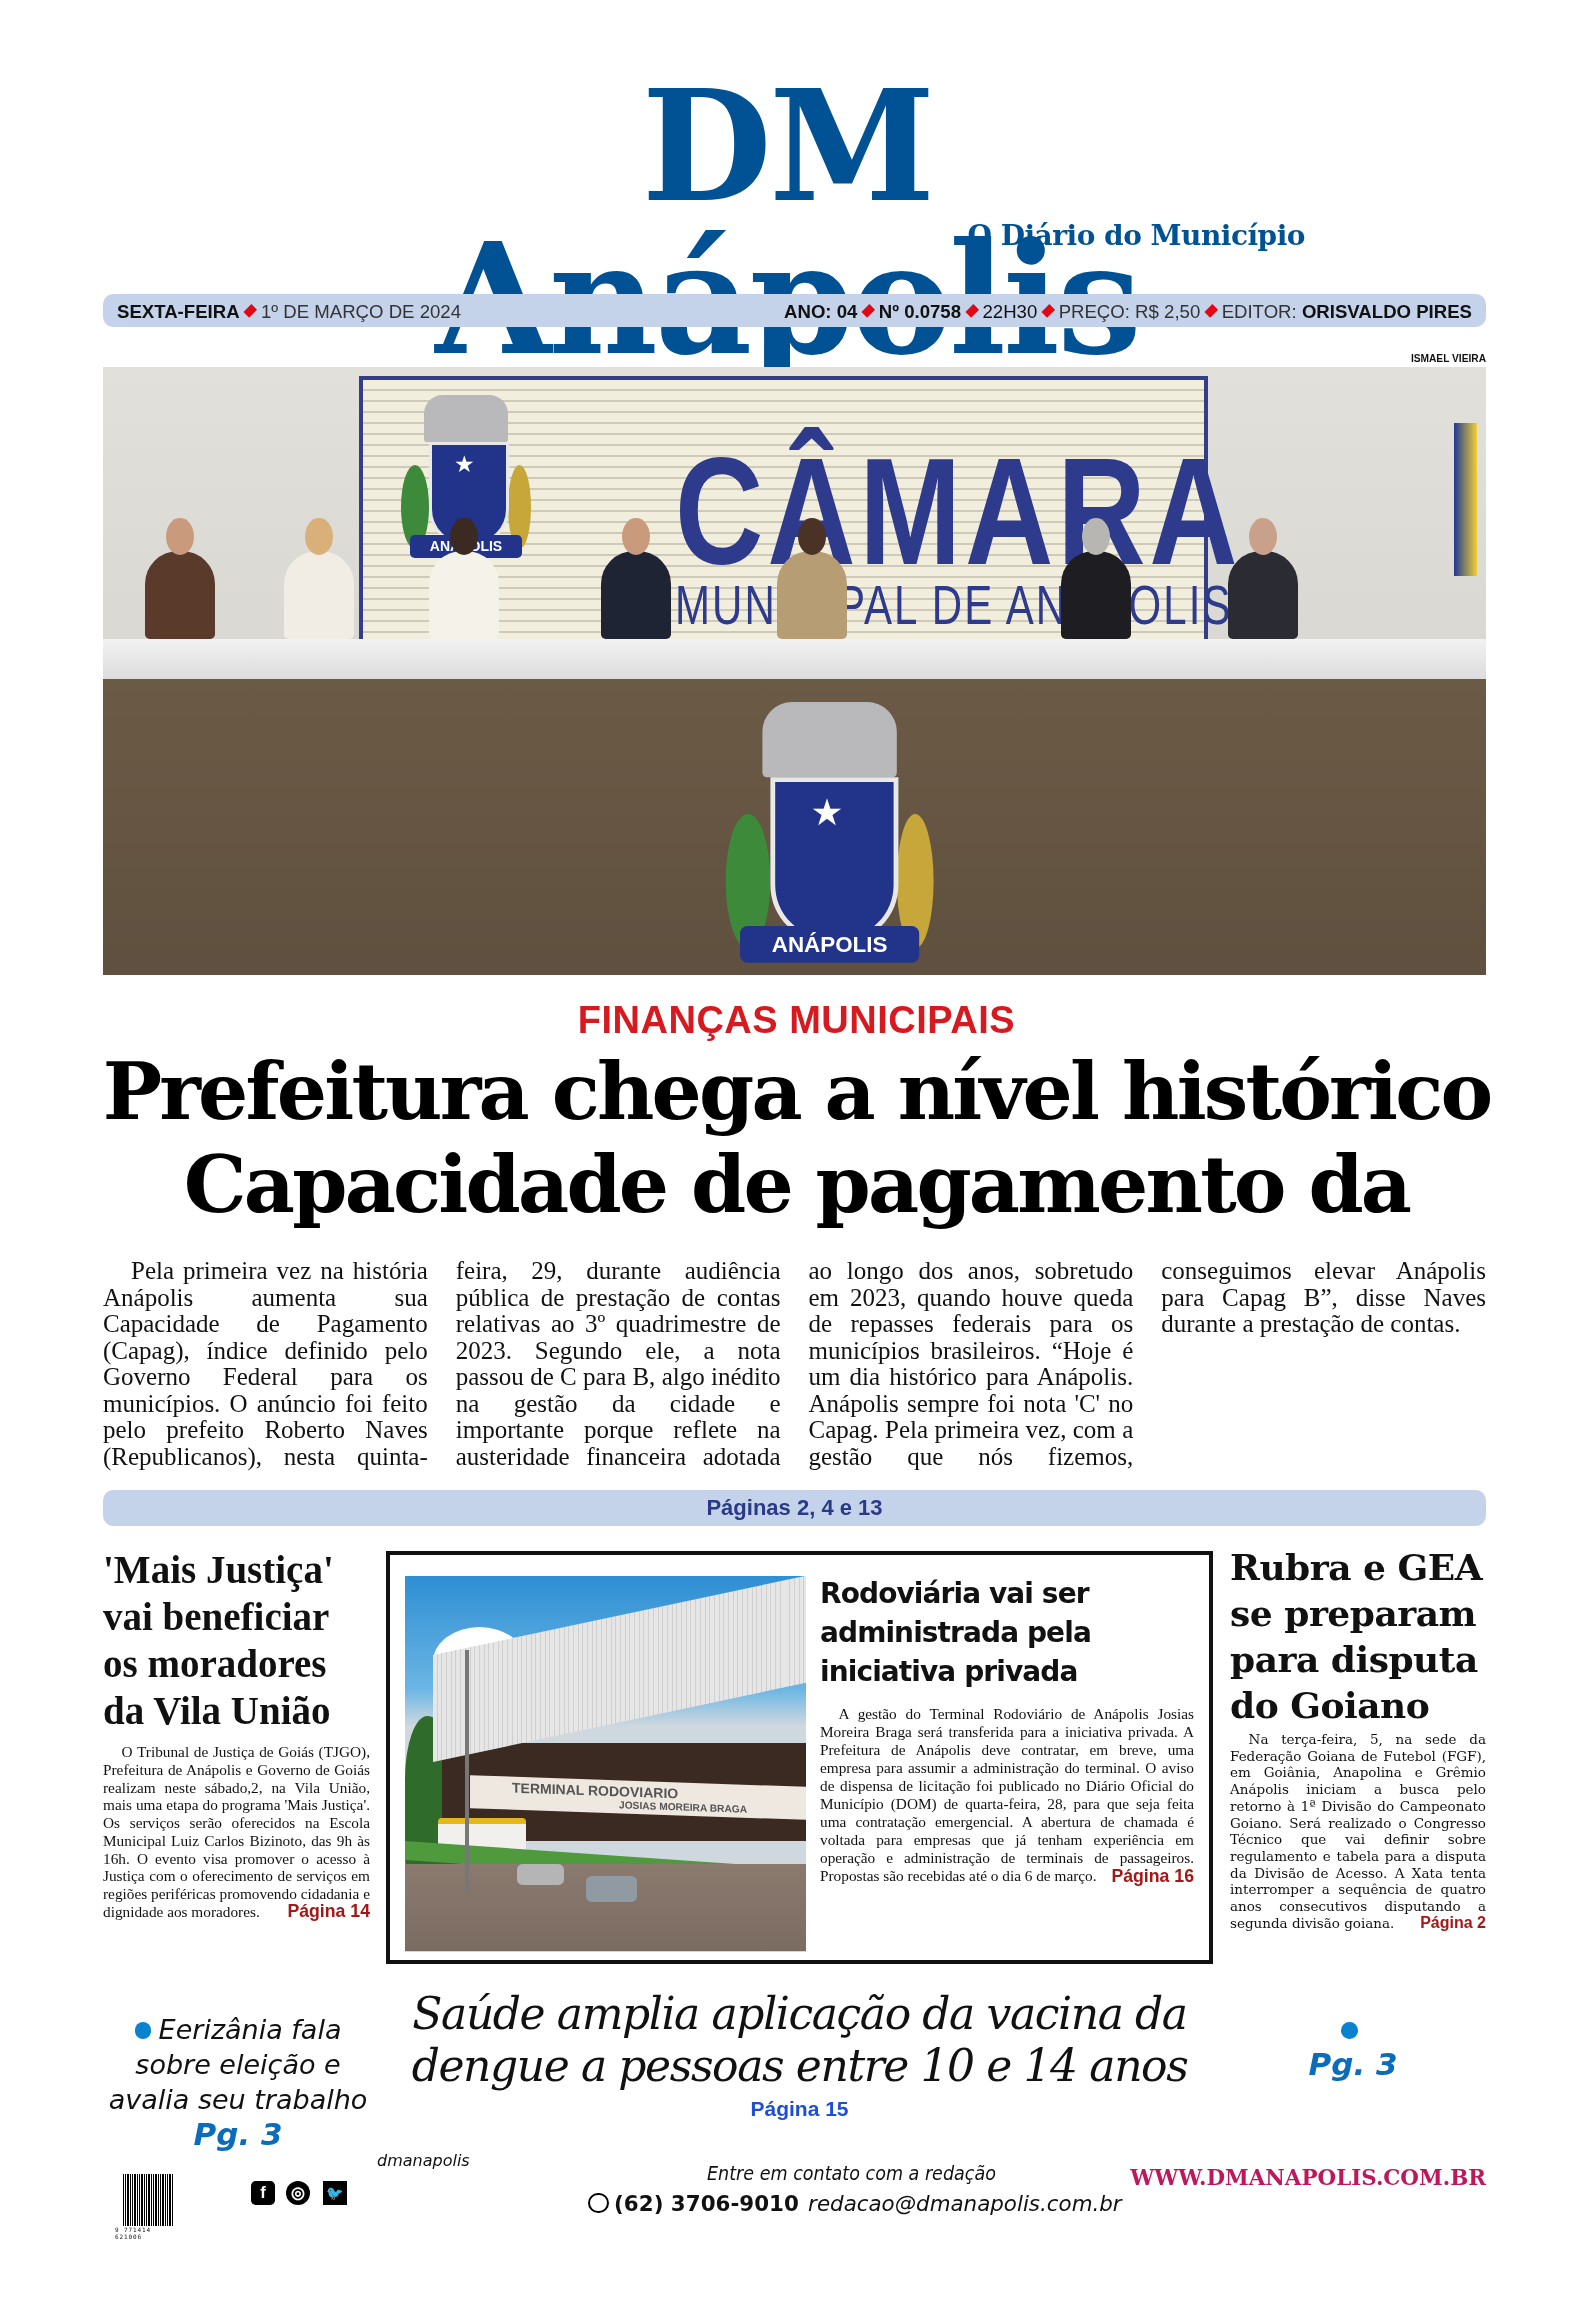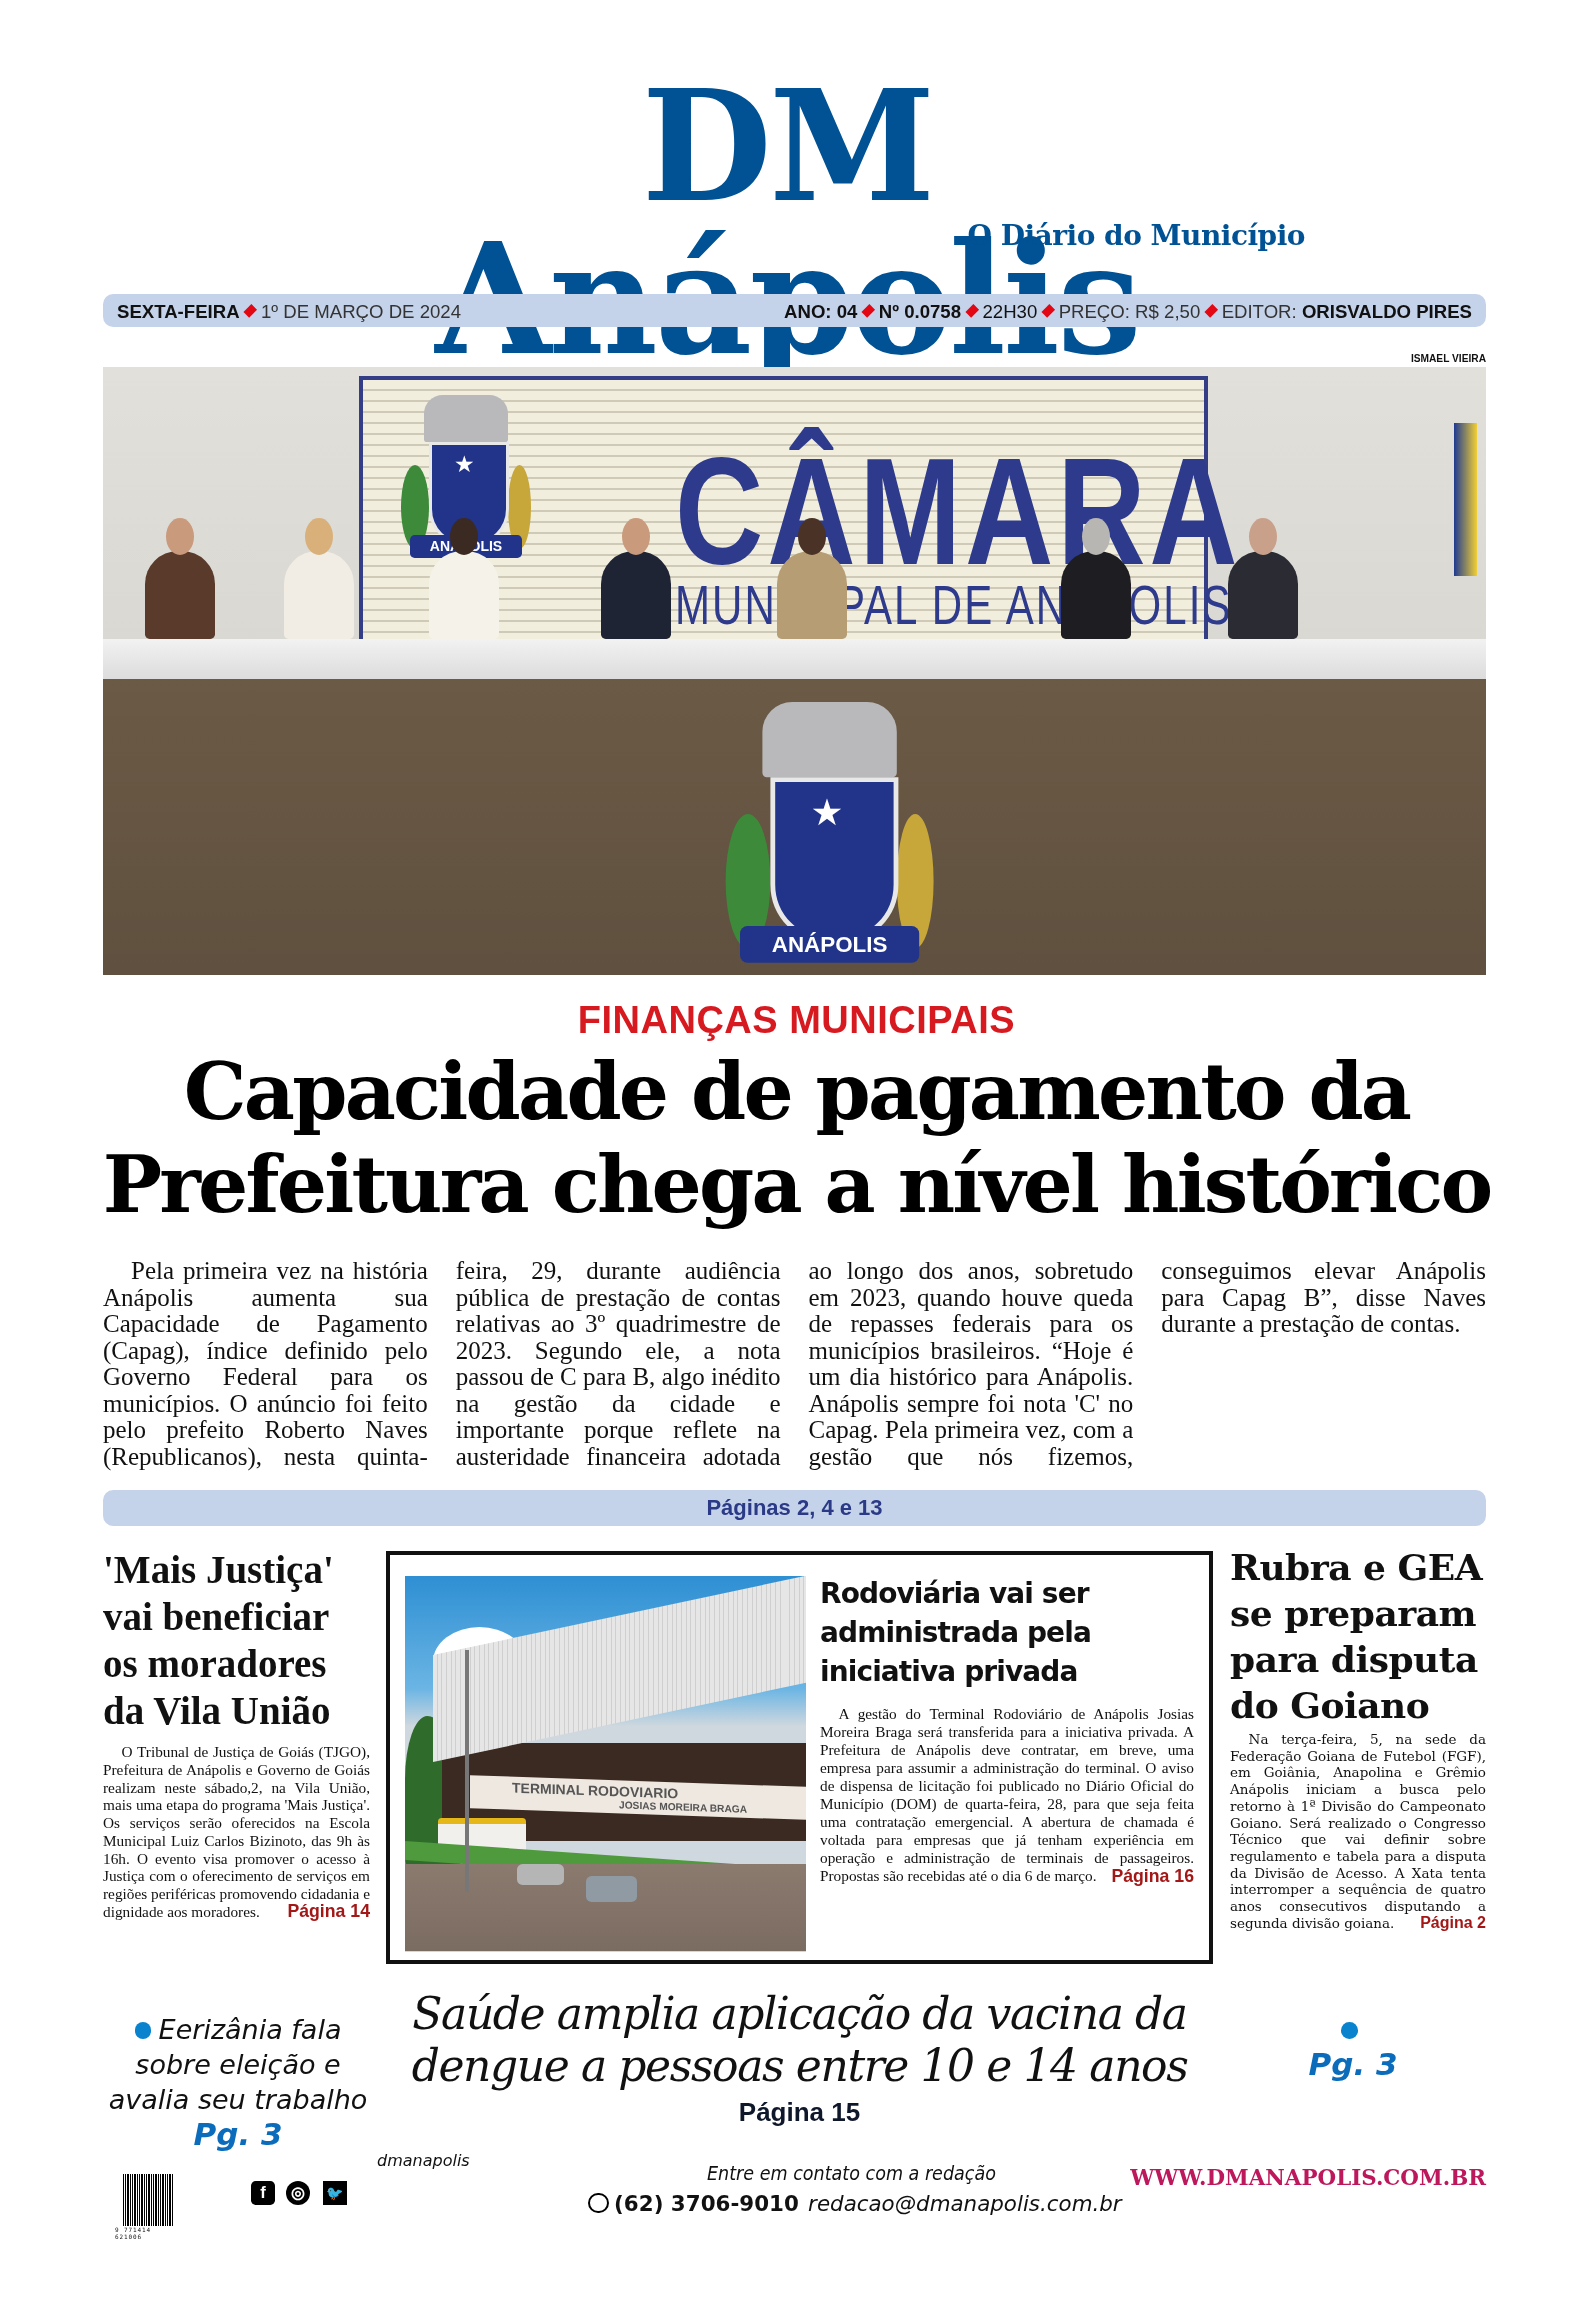--- a/index.html
+++ b/index.html
@@ -94,21 +94,21 @@
   .right-story { left:1230px; top:1544px; width:256px; }
   .right-headline { font-family:"DejaVu Serif", serif; font-size:36px; line-height:46px; color:#111; margin:0 0 3px 0; letter-spacing:-0.5px; }
   .right-body { font-family:"DejaVu Serif", serif; font-size:13.5px; line-height:16.7px; text-align:justify; margin:0; color:#111; }
 
   
   .teaser { top:1993px; width:270px; text-align:center; font-family:"DejaVu Sans", sans-serif; font-style:italic; font-size:27px; line-height:35px; color:#111;margin-top:19px; }
   .teaser .dot { display:inline-block; width:16.7px; height:16.7px; border-radius:50%; background:#0a83cf; margin-right:7.4px; }
   .teaser .pg { display:block; font-weight:bold; font-size:31px; color:#0a6cbb; line-height:35px; }
   .vaccine { left:381px; top:1988px; width:837px; text-align:center; font-family:"DejaVu Serif", serif; font-style:italic;
     font-size:44px; line-height:52px; letter-spacing:-1.4px; color:#111; }
-  .vaccine-pg { left:381px; top:2097px; width:837px; text-align:center; font-family:"Liberation Sans", sans-serif; font-weight:bold; font-size:26px; color:#0f172a; }
+  .vaccine-pg { left:381px; top:2097px; width:837px; text-align:center; font-family:"Liberation Sans", sans-serif; font-weight:bold; font-size:21px; color:#1d4ed8; }
 
   
   .barcode { left:123px; top:2174px; width:51px; height:52px; background:repeating-linear-gradient(90deg,#000 0 1.4px,#fff 1.4px 2.3px,#000 2.3px 2.8px,#fff 2.8px 4.2px,#000 4.2px 6px,#fff 6px 7px); }
   .barcode-num { left:115px; top:2226px; width:65px; font-family:"DejaVu Sans Mono", monospace; font-size:6px; letter-spacing:0.9px; }
   .social { top:2181px; width:24px; height:24px; background:#000; color:#fff; text-align:center; font-family:"Liberation Sans", sans-serif; font-weight:bold; line-height:24px; font-size:16.7px; }
   .handle { left:377px; top:2151px; font-family:"DejaVu Sans", sans-serif; font-style:italic; font-size:16px; color:#111; }
   .contact-lead { left:707px; top:2162px; font-family:"DejaVu Sans", sans-serif; font-style:italic; font-size:19.5px; color:#111; transform:scaleX(0.9); transform-origin:left top; }
   .contact-line { left:588px; top:2191px; font-family:"DejaVu Sans", sans-serif; font-size:21.4px; color:#111; white-space:nowrap; }
   .contact-line .phone { font-weight:bold; }
   .contact-line .email { font-style:italic; margin-left:9.3px; }
@@ -174,22 +174,22 @@
       <div class="leafL"></div>
       <div class="leafR"></div>
     <div class="shield"></div>
       <div class="star">★</div>
     <div class="ribbon">ANÁPOLIS</div>
   </div>
 </div>
 
 <div class="abs kicker">FINANÇAS MUNICIPAIS</div>
 <div class="abs headline">
+  <div>Prefeitura chega a nível histórico</div>
   <div>Capacidade de pagamento da</div>
-  <div>Prefeitura chega a nível histórico</div>
 </div>
 <div class="abs lead-body">
   <p>Pela primeira vez na história Anápolis aumenta sua Capacidade de Pagamento (Capag), índice definido pelo Governo Federal para os municípios. O anúncio foi feito pelo prefeito Roberto Naves (Republicanos), nesta quinta-feira, 29, durante audiência pública de prestação de contas relativas ao 3º quadrimestre de 2023. Segundo ele, a nota passou de C para B, algo inédito na gestão da cidade e importante porque reflete na austeridade financeira adotada ao longo dos anos, sobretudo em 2023, quando houve queda de repasses federais para os municípios brasileiros. “Hoje é um dia histórico para Anápolis. Anápolis sempre foi nota 'C' no Capag. Pela primeira vez, com a gestão que nós fizemos, conseguimos elevar Anápolis para Capag B”, disse Naves durante a prestação de contas.</p>
 </div>
 <div class="abs pages-bar">Páginas 2, 4 e 13</div>
 
 <div class="abs left-story">
   <h2 class="side-headline">'Mais Justiça' vai beneficiar os moradores da Vila União</h2>
   <p class="side-body"><span class="indent"></span><span>O Tribunal de Justiça de Goiás (TJGO), Prefeitura de Anápolis e Governo de Goiás realizam neste sábado,2, na Vila União, mais uma etapa do programa 'Mais Justiça'. Os serviços serão oferecidos na Escola Municipal Luiz Carlos Bizinoto, das 9h às 16h. O evento visa promover o acesso à Justiça com o oferecimento de serviços em regiões periféricas promovendo cidadania e dignidade aos moradores.</span> <span class="page-ref">Página 14</span></p>
 </div>

